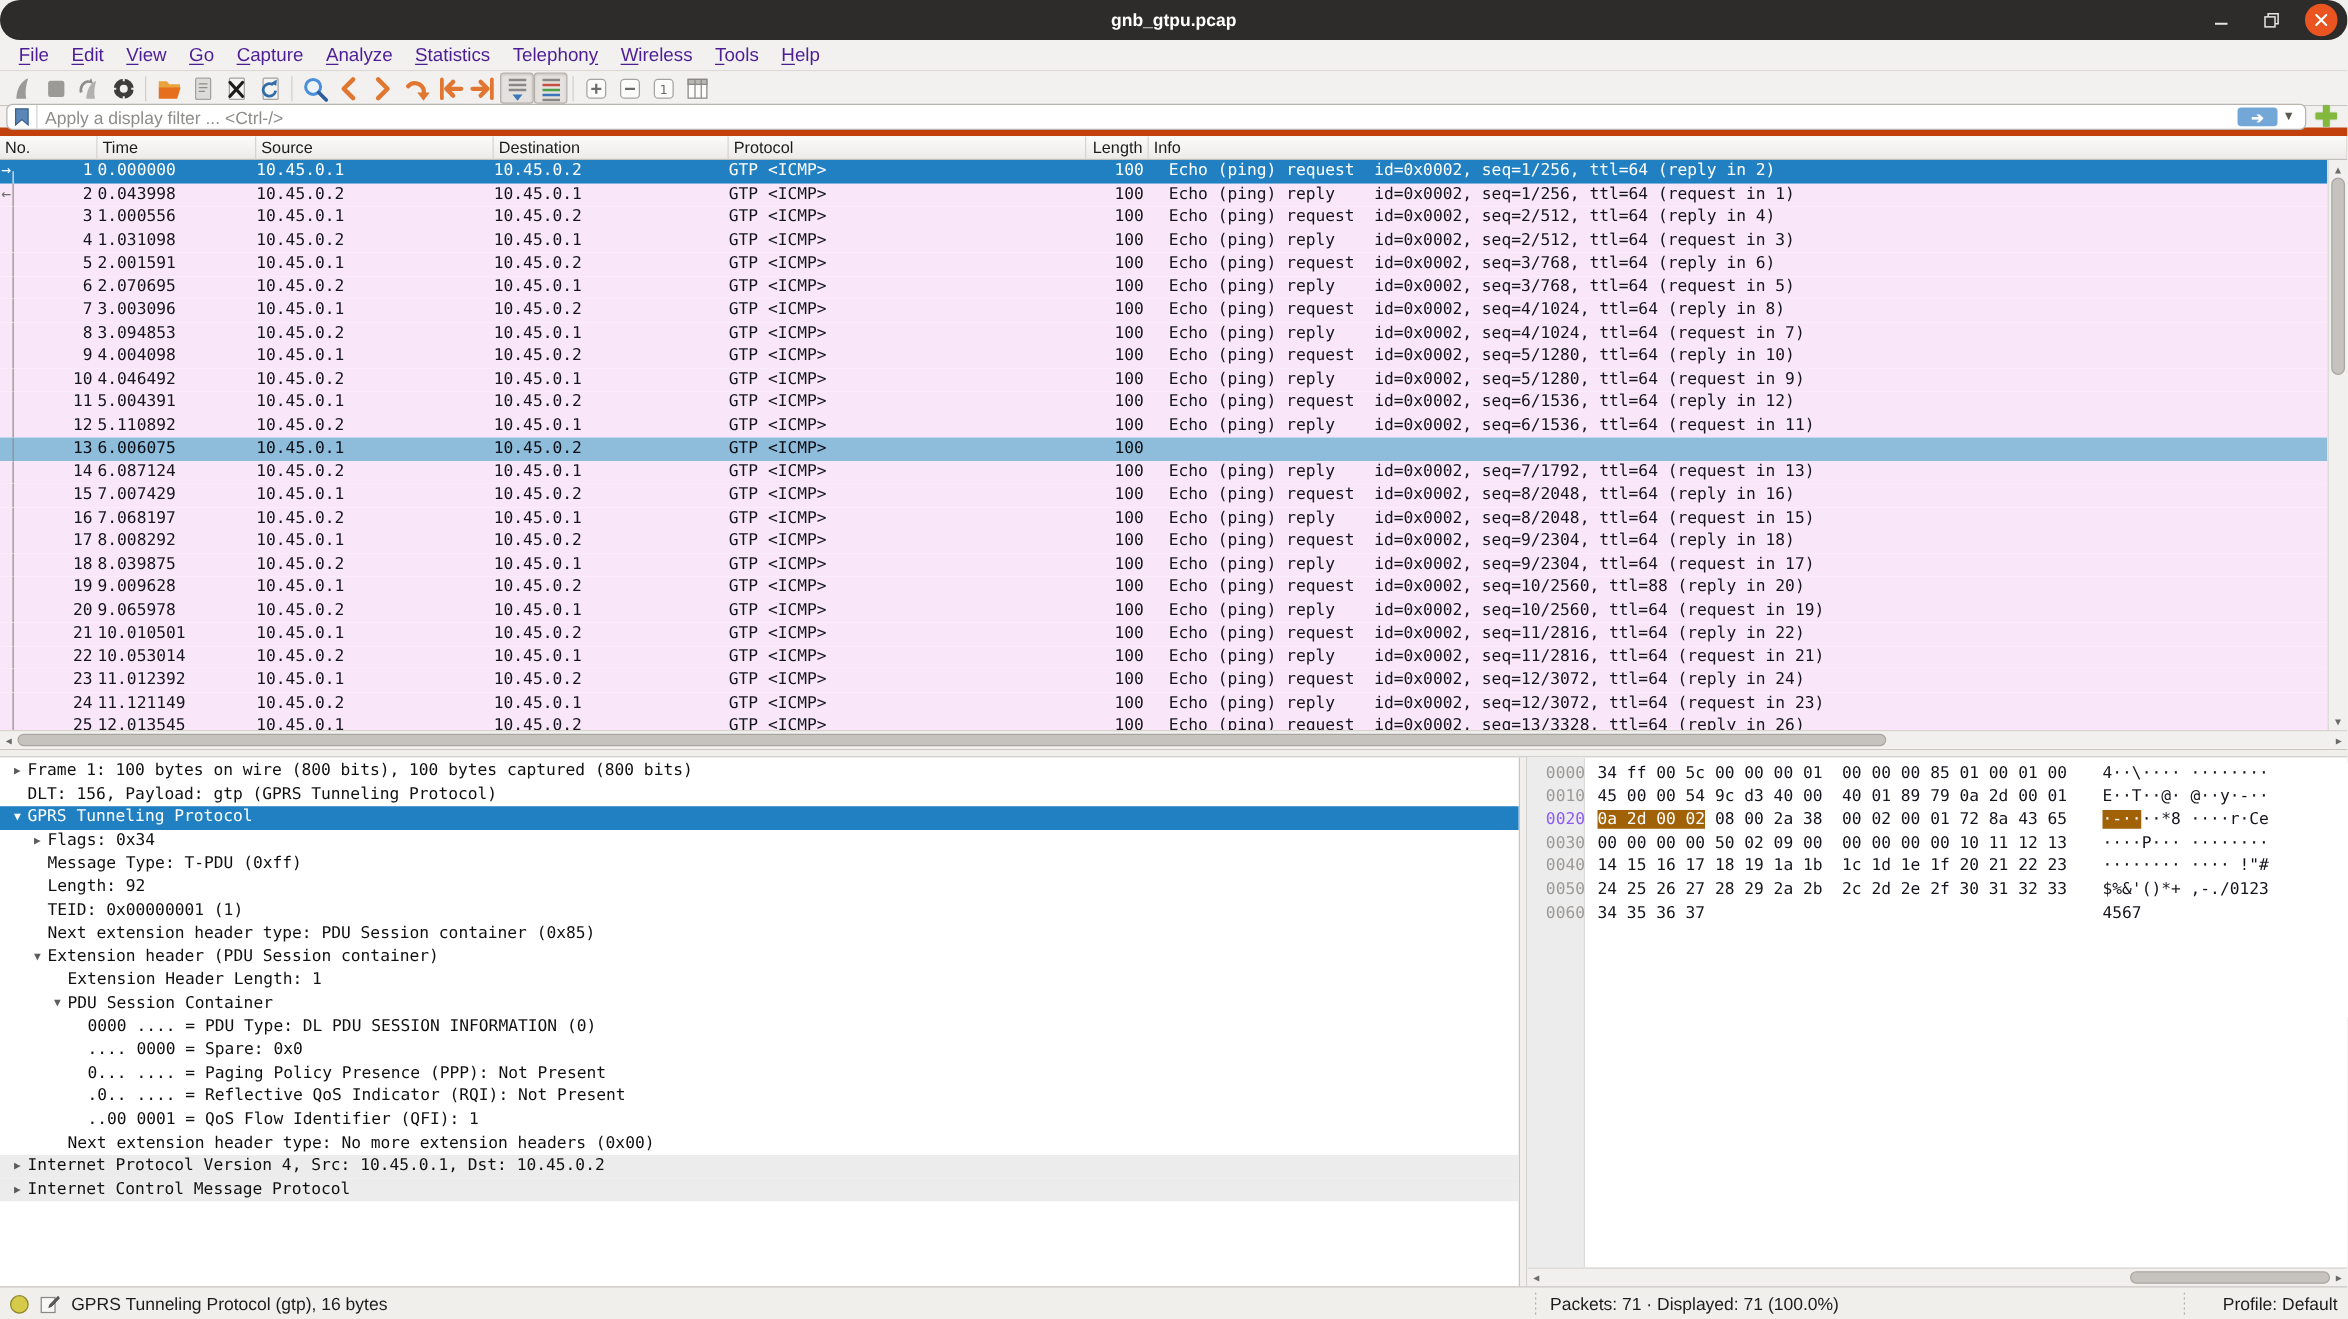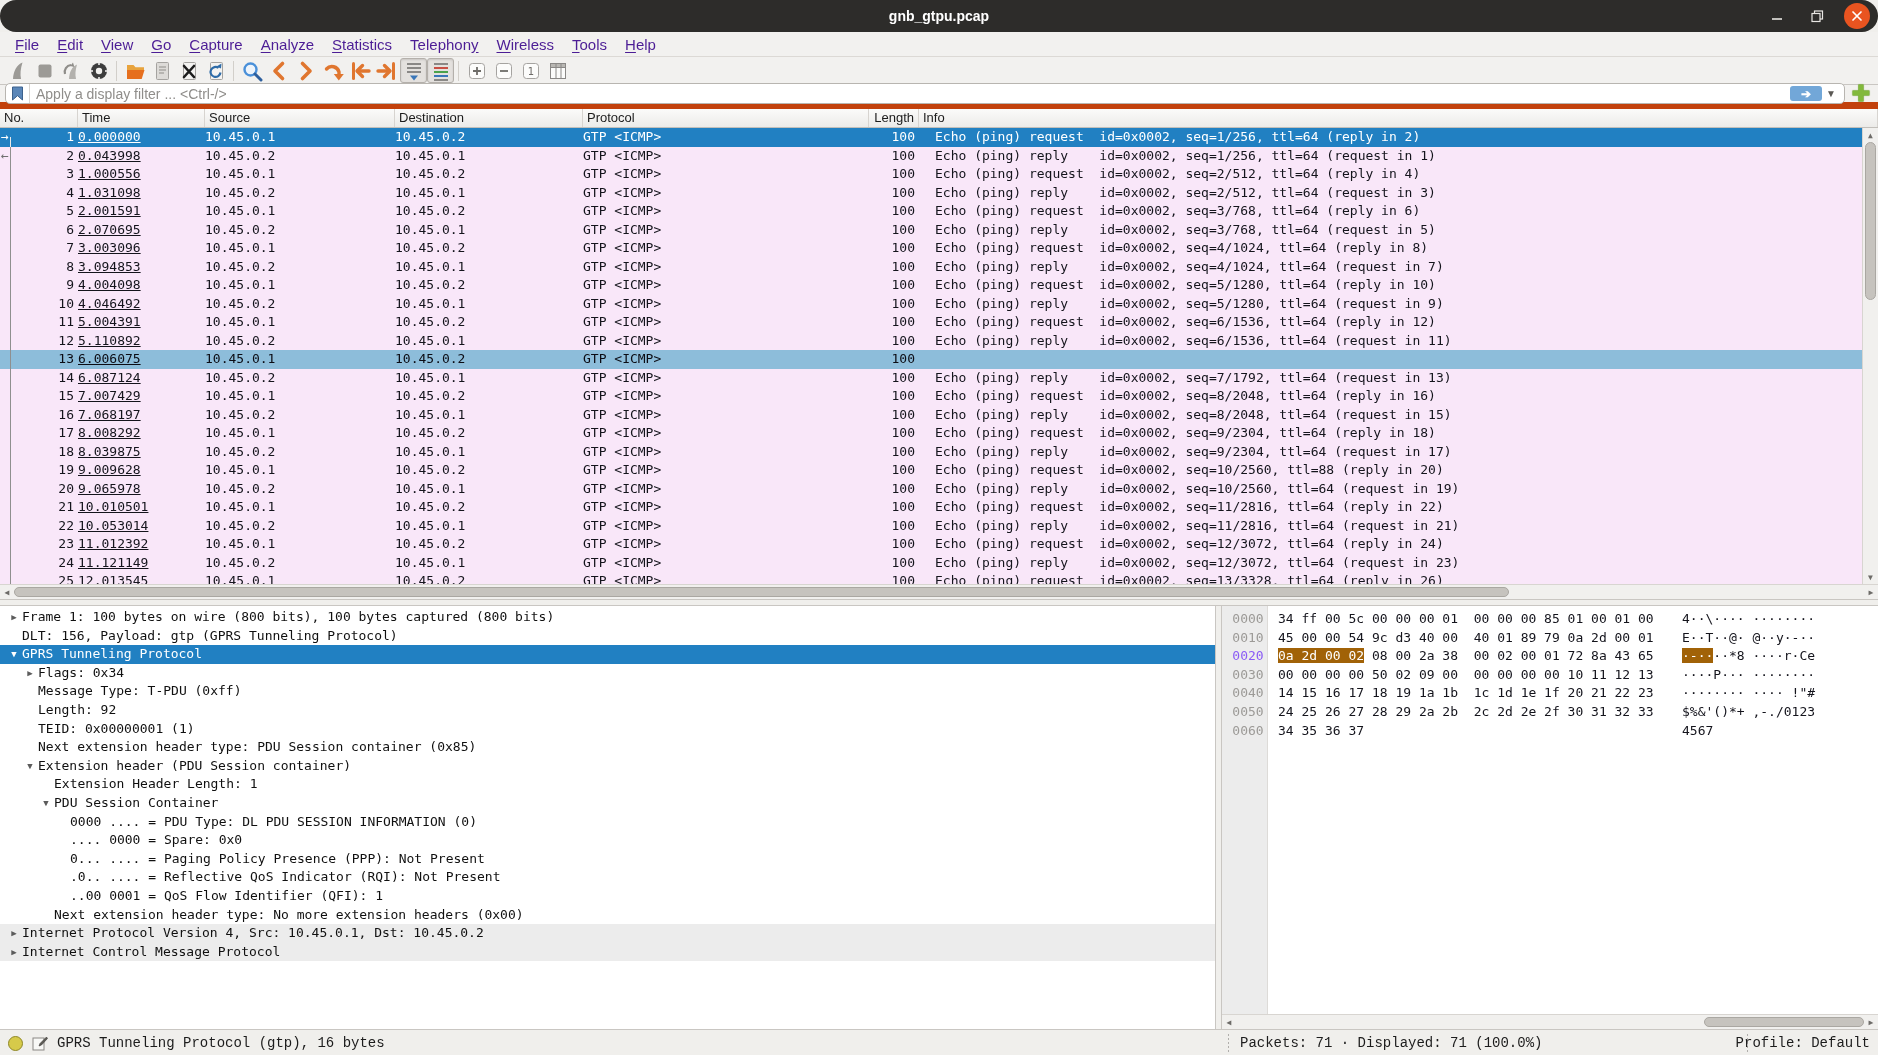--- a/index.html
+++ b/index.html
@@ -55,21 +55,21 @@
                   font-size:13px; color:#1c1c1c; }
   #plist-header .hcell { padding:1px 4px 0 4px; border-right:1px solid #d7d4d0; white-space:nowrap; overflow:hidden; }
   #plist-rows { position:absolute; top:19px; left:0; right:16px; bottom:15px; overflow:hidden; }
   .prow { display:flex; height:18.5px; line-height:18.5px; font-size:13px; color:#14141c;
           background:#f9e7f9; white-space:nowrap; position:relative; }
   .prow.sel { background:#2180c2; color:#ffffff; }
   .prow.rel { background:#8dbdda; color:#0c0c14; }
   .pc { overflow:hidden; white-space:pre; flex-shrink:0; }
   .c-gut  { width:20px; position:relative; }
   .c-no   { width:58px; text-align:right; padding-right:4px; }
-  .c-time { width:127px;text-decoration:underline; }
+  .c-time { width:127px; }
   .c-src  { width:190px; }
   .c-dst  { width:188px; }
   .c-proto{ width:286px; }
   .c-len  { width:50px; text-align:right; padding-right:4px; }
   .c-info { flex:1; padding-left:16px; }
   .g-line::before { content:""; position:absolute; left:10px; top:0; bottom:0; width:1px; background:#8f8f8f; }
   .g-start::before { content:""; position:absolute; left:10px; top:9px; bottom:0; width:1px; background:#e8e8e8; }
   .gutter-arrow { position:absolute; left:1px; top:0; font-size:13px; }
   .prow.sel .gutter-arrow { color:#ffffff; }
   .prow .gutter-arrow { color:#6f6f6f; }
@@ -103,30 +103,30 @@
   .trow.selrow .tarrow { color:#ffffff; }
   .trow.grayrow { background:#ececec; }
   #vsplit { width:6px; background:#f0efec; border-right:1px solid #c9c6c2; }
 
   #hex-pane { position:relative; flex:1; background:#ffffff; overflow:hidden;
               font-family:"DejaVu Sans Mono", monospace; font-size:13px; }
   #hex-offset-bg { position:absolute; left:0; top:0; bottom:15px; width:46px; background:#ececec;
                    border-right:1px solid #dddbd8; }
   #hex-rows { position:absolute; left:0; top:4px; right:0; white-space:pre; }
   .hrow { height:18.6px; line-height:18.6px; display:flex; }
-  .hrow .off { width:46px; flex-shrink:0; color:#9c9a97; text-align:center; padding-left:6px; position:relative; }
+  .hrow .off { width:46px; flex-shrink:0; color:#9c9a97; text-align:right; padding-left:6px; position:relative; }
   .hrow .off.cur { color:#8b5cf6; }
   .hrow .hexsec { width:382px; flex-shrink:0; margin-left:10px; color:#14141c; }
   .hrow .asciisec { margin-left:22px; color:#14141c; }
   .hl { background:#a16207; color:#ffffff; }
   #hex-hthumb { right:14px; width:160px; }
 
   
   #statusbar { height:27px; background:#f0efec; border-top:1px solid #c9c6c2;
-               display:flex; align-items:center; font-size:14px; color:#1c1c1c; position:relative;font-family:Liberation Mono, monospace; }
+               display:flex; align-items:center; font-size:14px; color:#1c1c1c; position:relative; }
   #sb-left { display:flex; align-items:center; gap:9px; padding-left:8px; }
   #expert-dot { width:15px; height:15px; border-radius:50%; background:#d6ca4a; border:1px solid #8e8727; }
   #sb-mid { position:absolute; left:1240px; }
   #sb-right { position:absolute; right:8px; }
   .sb-sep { position:absolute; top:4px; bottom:4px; width:1px;
             background-image:linear-gradient(#b0aeab 40%, transparent 40%); background-size:1px 4px; }
 </style>
 </head>
 <body>
 

